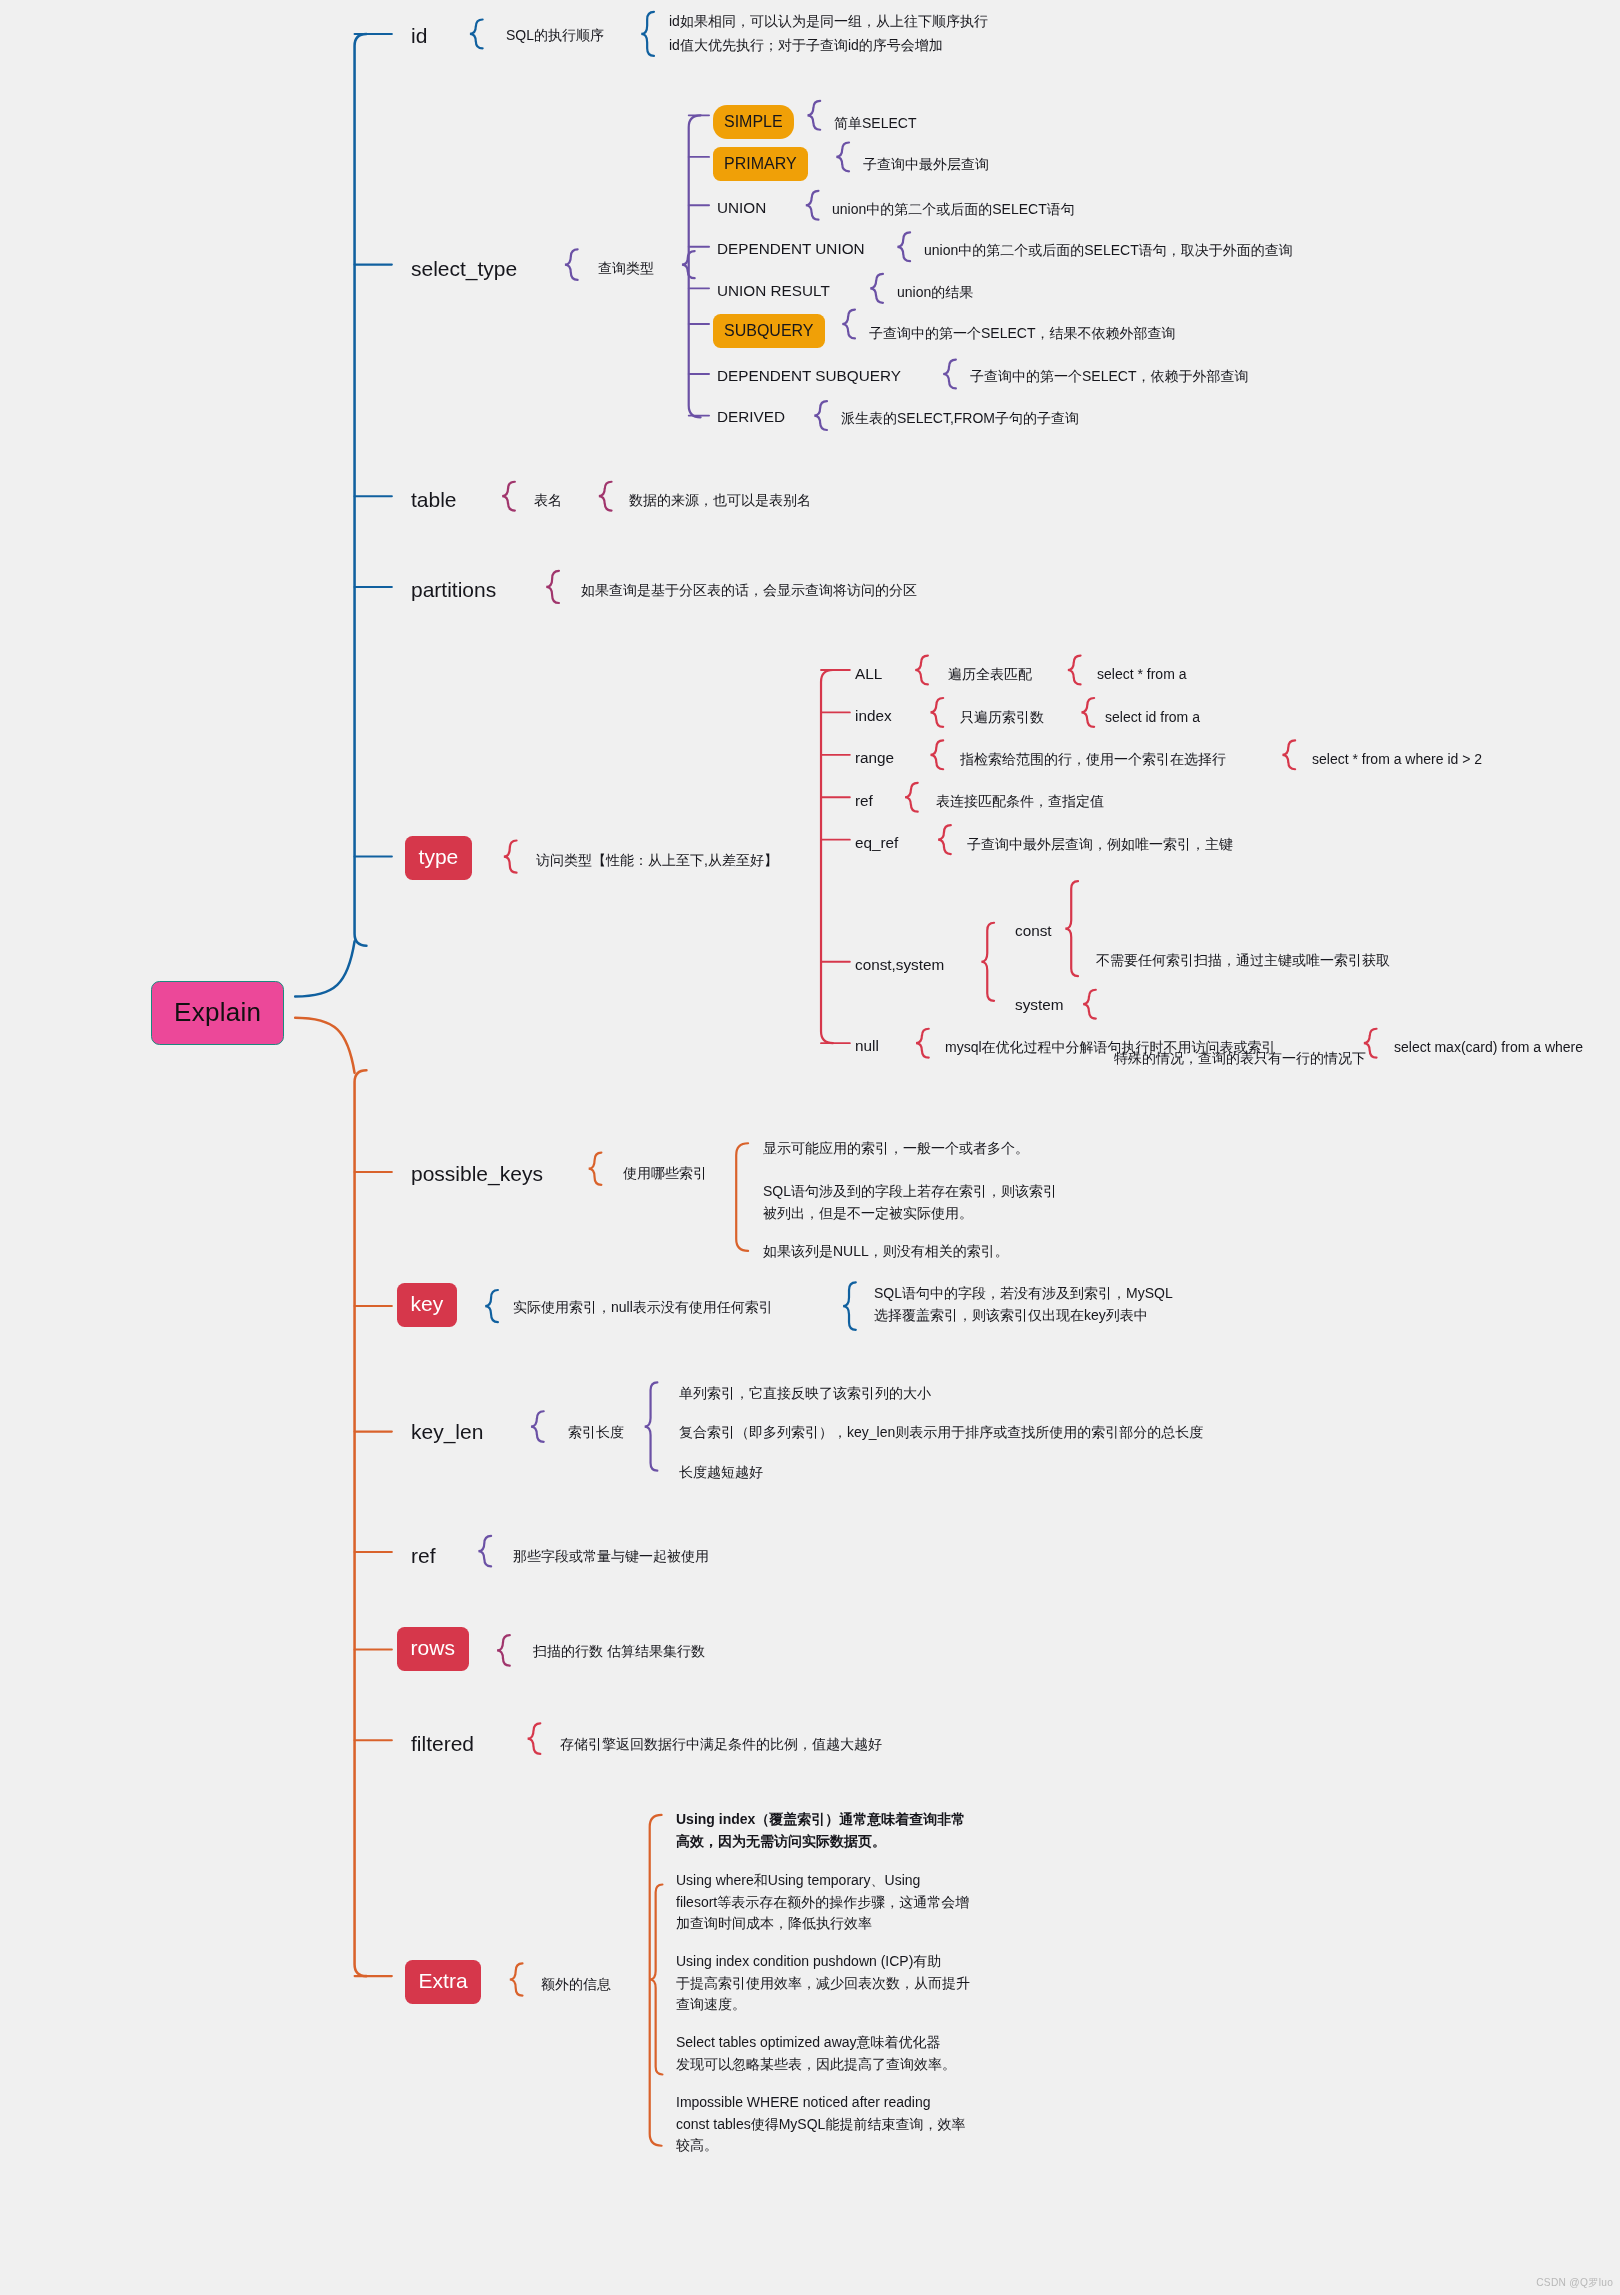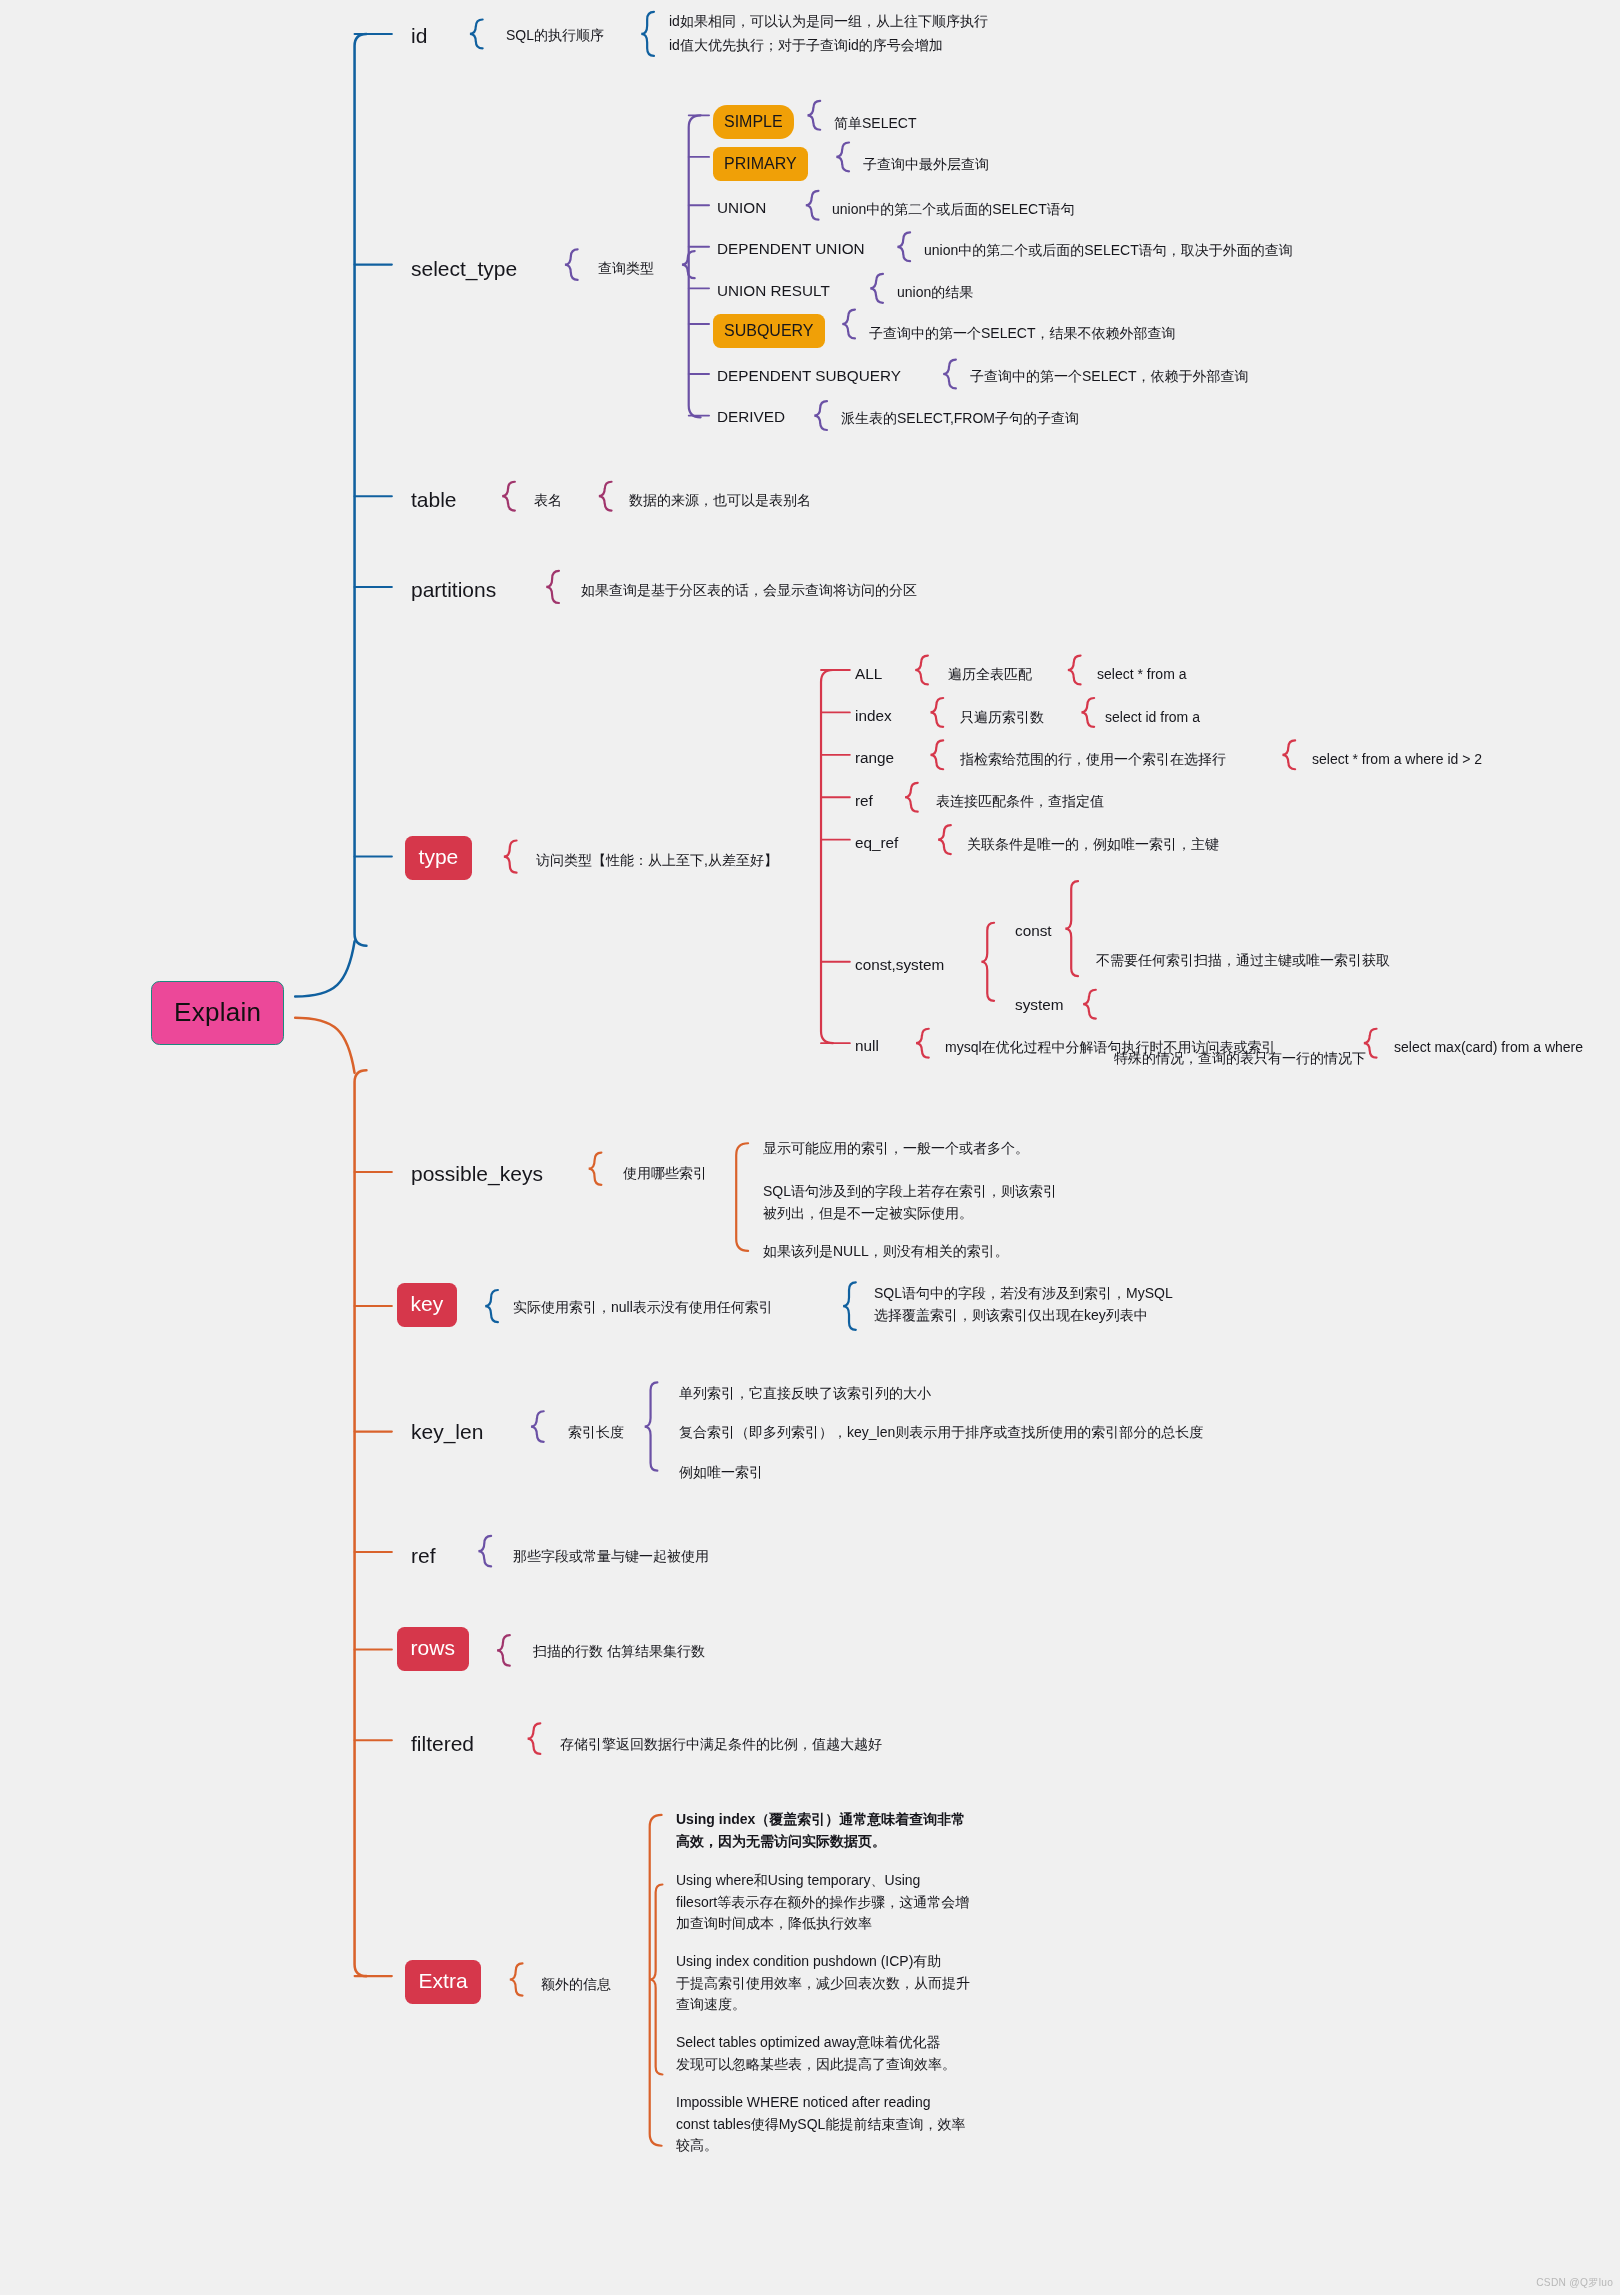--- a/index.html
+++ b/index.html
@@ -330,21 +330,21 @@
   <div class="node leaf" style="left:1105px; top:707px;">select id from a</div>
 
   <div class="node lvl2" style="left:855px; top:747px;">range</div>
   <div class="node leaf" style="left:960px; top:749px;">指检索给范围的行，使用一个索引在选择行</div>
   <div class="node leaf" style="left:1312px; top:749px;">select * from a where id &gt; 2</div>
 
   <div class="node lvl2" style="left:855px; top:790px;">ref</div>
   <div class="node leaf" style="left:936px; top:791px;">表连接匹配条件，查指定值</div>
 
   <div class="node lvl2" style="left:855px; top:832px;">eq_ref</div>
-  <div class="node leaf" style="left:967px; top:834px;">关联条件是唯一的，例如唯一索引，主键</div>
+  <div class="node leaf" style="left:967px; top:834px;">子查询中最外层查询，例如唯一索引，主键</div>
 
   <div class="node lvl2" style="left:855px; top:954px;">const,system</div>
 
   <div class="node lvl2" style="left:1015px; top:920px;">const</div>
   <div class="node leaf" style="left:1096px; top:950px;">不需要任何索引扫描，通过主键或唯一索引获取</div>
 
   <div class="node lvl2" style="left:1015px; top:994px;">system</div>
   <div class="node leaf" style="left:1114px; top:1048px;">特殊的情况，查询的表只有一行的情况下</div>
 
   <div class="node lvl2" style="left:855px; top:1035px;">null</div>
@@ -358,21 +358,21 @@
   <div class="node leaf" style="left:763px; top:1241px;">如果该列是NULL，则没有相关的索引。</div>
 
   <div class="node lvl1 chip" style="left:397px; top:1283px;">key</div>
   <div class="node leaf" style="left:513px; top:1297px;">实际使用索引，null表示没有使用任何索引</div>
   <div class="node leaf wrap" style="left:874px; top:1283px; width:356px;">SQL语句中的字段，若没有涉及到索引，MySQL<br>选择覆盖索引，则该索引仅出现在key列表中</div>
 
   <div class="node lvl1" style="left:411px; top:1417px;">key_len</div>
   <div class="node leaf" style="left:568px; top:1422px;">索引长度</div>
   <div class="node leaf" style="left:679px; top:1383px;">单列索引，它直接反映了该索引列的大小</div>
   <div class="node leaf" style="left:679px; top:1422px;">复合索引（即多列索引），key_len则表示用于排序或查找所使用的索引部分的总长度</div>
-  <div class="node leaf" style="left:679px; top:1462px;">例如唯一索引</div>
+  <div class="node leaf" style="left:679px; top:1462px;">长度越短越好</div>
 
   <div class="node lvl1" style="left:411px; top:1541px;">ref</div>
   <div class="node leaf" style="left:513px; top:1546px;">那些字段或常量与键一起被使用</div>
 
   <div class="node lvl1 chip" style="left:397px; top:1627px;">rows</div>
   <div class="node leaf" style="left:533px; top:1641px;">扫描的行数 估算结果集行数</div>
 
   <div class="node lvl1" style="left:411px; top:1729px;">filtered</div>
   <div class="node leaf" style="left:560px; top:1734px;">存储引擎返回数据行中满足条件的比例，值越大越好</div>
 

